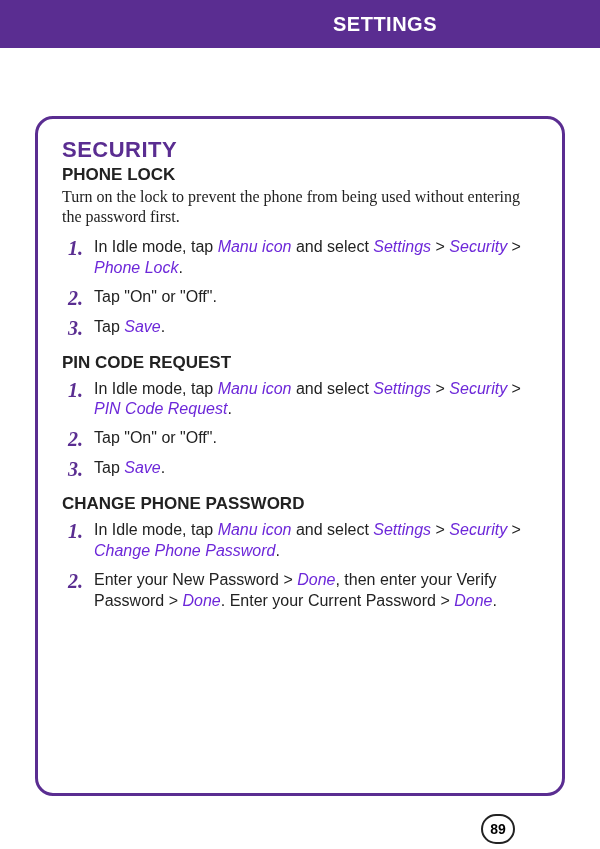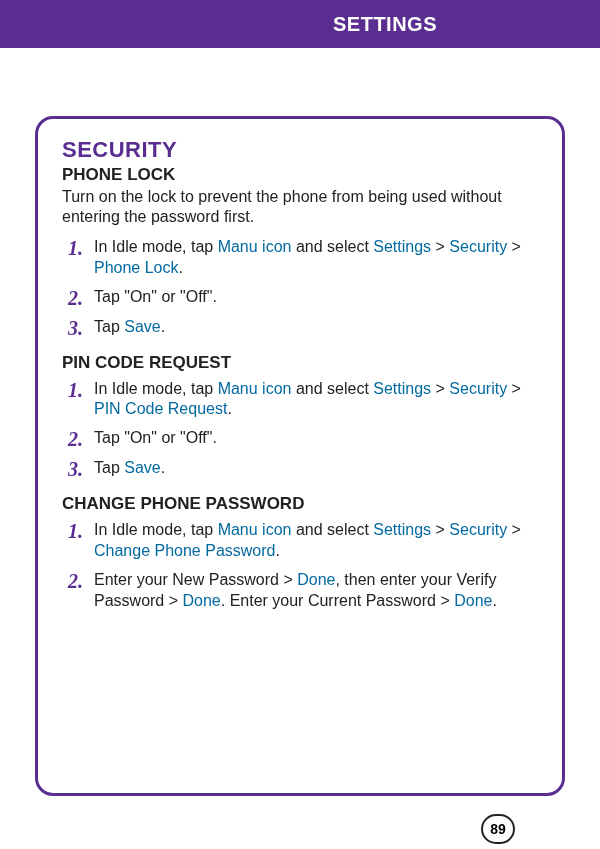--- a/index.html
+++ b/index.html
@@ -45,21 +45,21 @@
     margin-bottom: 16px;
   }
   .sub-title {
     font-family: Arial, Helvetica, sans-serif;
     font-weight: bold;
     font-size: 17px;
     color: #222;
     margin-bottom: 2px;
   }
   .sub-desc {
-    font-family: Liberation Sans, sans-serif;
+    font-family: Liberation Serif, serif;
     font-stretch: condensed;
     font-size: 16px;
     line-height: 1.25;
     color: #222;
     margin-bottom: 10px;
   }
   ol.steps {
     list-style: none;
     padding-left: 0;
     margin: 0 0 14px 0;
@@ -81,21 +81,22 @@
   }
   .step-body {
     font-family: "Arial Narrow", Arial, sans-serif;
     font-stretch: condensed;
     font-size: 16px;
     line-height: 1.3;
     color: #222;
     padding-left: 2px;
   }
   .ui {
-    color: #0369a1;
+    color: #6d28d9;
+    font-style: italic;
   }
   .page-num-wrap {
     display: flex;
     justify-content: flex-end;
     padding-right: 50px;
     margin-top: 18px;
   }
   .page-num {
     width: 34px;
     height: 30px;

